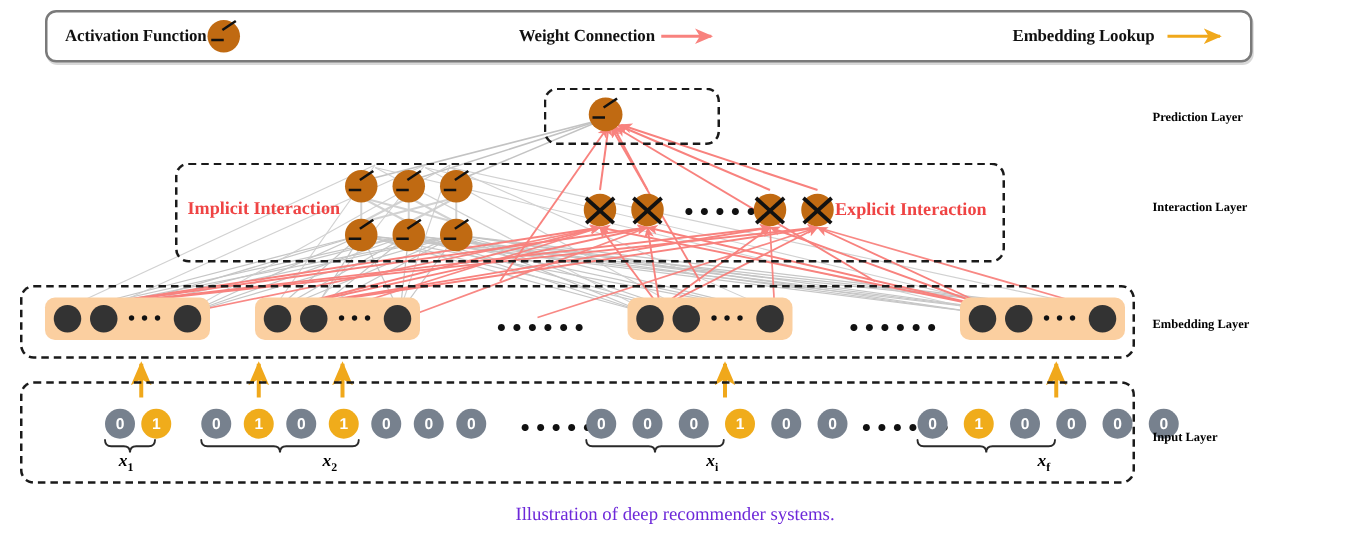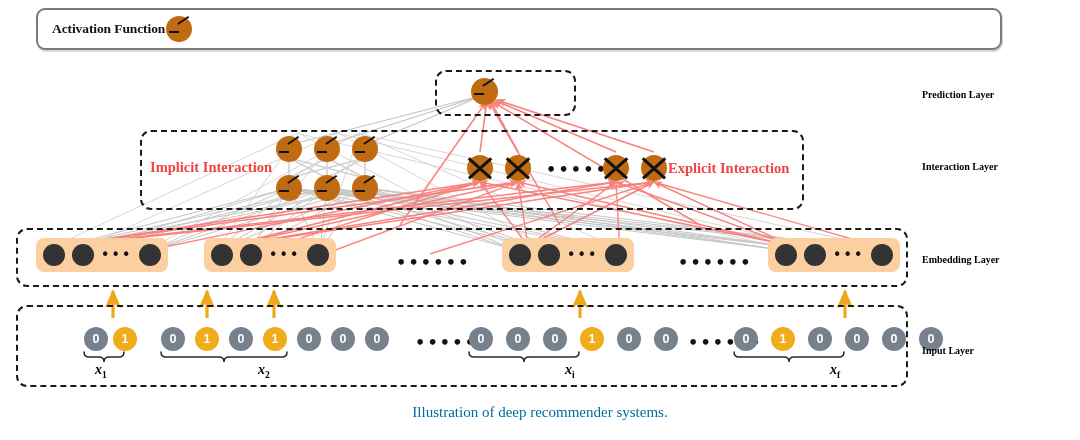--- a/index.html
+++ b/index.html
@@ -90,21 +90,21 @@
   
   .brace-lbl{
     position:absolute;font-style:italic;font-weight:bold;font-size:14px;color:#000;
     font-family:"Liberation Serif",serif;
   }
   .brace-lbl sub{font-style:normal;font-size:9.5px;font-weight:bold;}
 
   
   .caption{
     position:absolute;left:0;top:404px;width:1080px;text-align:center;
-    font-size:15px;color:#0369a1;font-family:"Liberation Serif",serif;
+    font-size:15px;color:#6d28d9;font-family:"Liberation Serif",serif;
   }
 </style>
 </head>
 <body>
 
 <div class="stage">
 
   <svg id="edges" viewBox="0 0 1080 440">
     <defs>
       <marker id="redArrow" markerWidth="7" markerHeight="7" refX="5.4" refY="3" orient="auto">
@@ -250,22 +250,48 @@
   <div class="legend-box">
 
     <div class="legend-item" style="left:14px;">
       <span class="legend-label">Activation Function</span>
       <span class="legend-swatch">
           <span class="act-circle"></span>
         </span>
     </div>
 
 
-
-
+    <div class="legend-item" style="left:377px;">
+      <span class="legend-label">Weight Connection</span>
+      <span class="legend-swatch">
+        <svg width="56" height="14" viewBox="0 0 56 14">
+          <defs>
+              <marker id="lr" markerWidth="7" markerHeight="7" refX="5.4" refY="3" orient="auto">
+            <path d="M0,0.4 L6,3 L0,5.6 L1.6,3 Z" fill="#F8827E"></path>
+              </marker>
+            </defs>
+          <path d="M4,7 L44,7" stroke="#F8827E" stroke-width="2.4" marker-end="url(#lr)"></path>
+        </svg>
+      </span>
+    </div>
+
+
+    <div class="legend-item" style="left:772px;">
+      <span class="legend-label">Embedding Lookup</span>
+      <span class="legend-swatch" style="margin-left:8px;">
+        <svg width="58" height="14" viewBox="0 0 58 14">
+          <defs>
+              <marker id="lo" markerWidth="7" markerHeight="7" refX="5.4" refY="3" orient="auto">
+            <path d="M0,0.4 L6,3 L0,5.6 L1.6,3 Z" fill="#F0A81B"></path>
+              </marker>
+            </defs>
+          <path d="M2,7 L44,7" stroke="#F0A81B" stroke-width="2.4" marker-end="url(#lo)"></path>
+        </svg>
+      </span>
+    </div>
   </div>
 
   <div class="dbox" style="left:435px;top:70px;width:137px;height:42px;"></div>
   <div style="position:absolute;left:471px;top:78px;">
     <span class="act-circle" style="width:27px;height:27px;"></span>
   </div>
   <div class="layer-label" style="left:922px;top:89px;">Prediction Layer</div>
 
   <div class="dbox" style="left:140px;top:130px;width:660px;height:76px;"></div>
 

